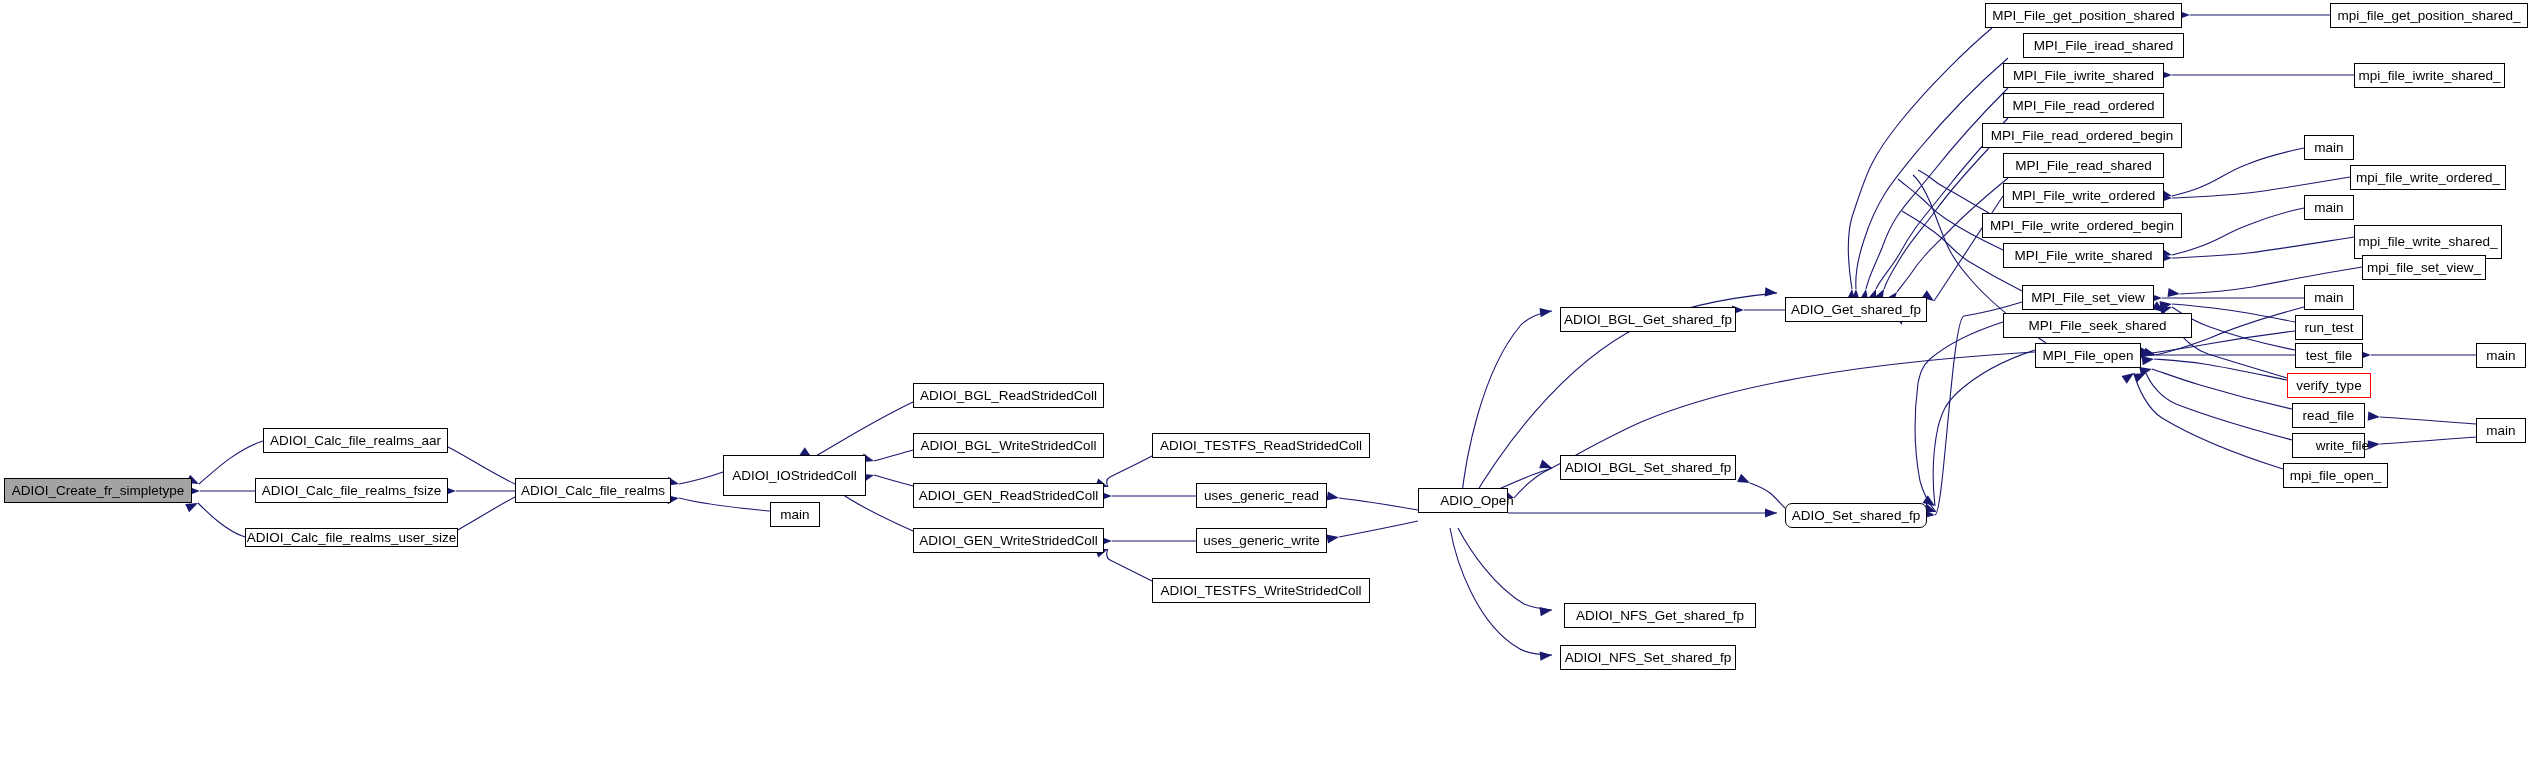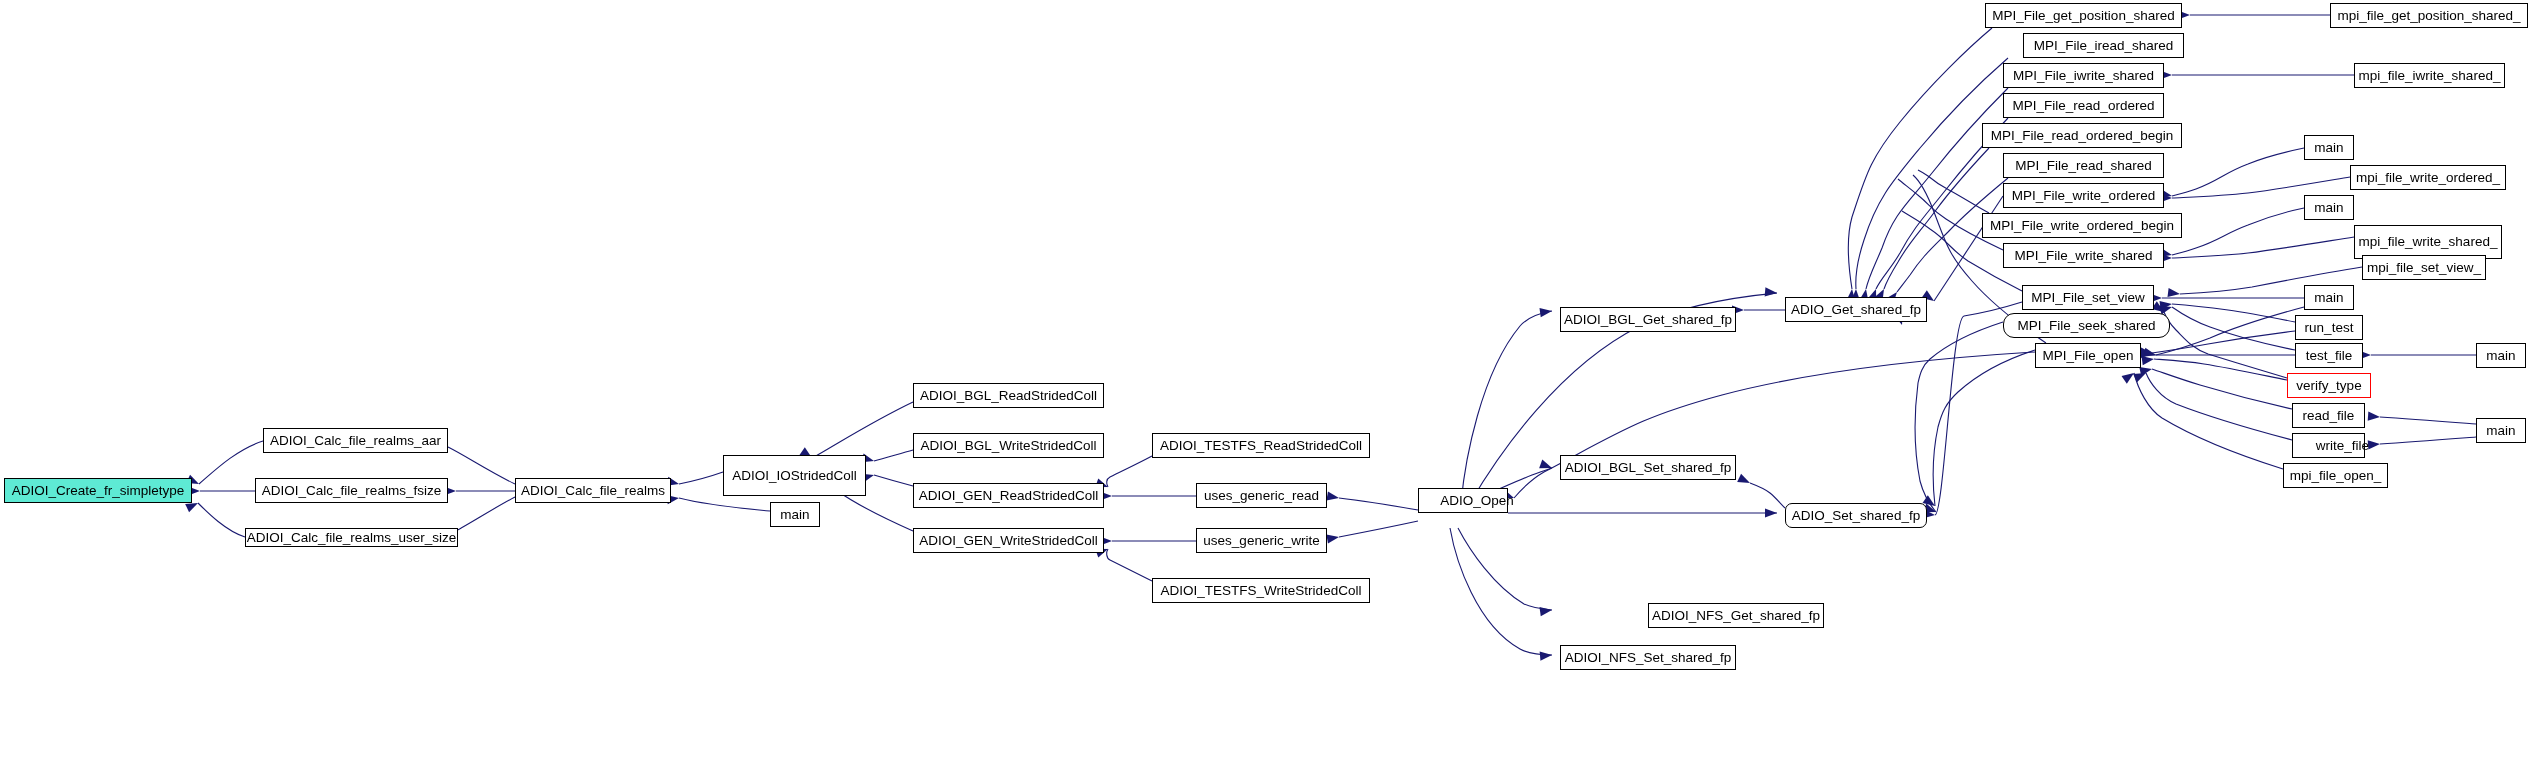--- a/index.html
+++ b/index.html
@@ -136,53 +136,53 @@
       <polygon points="0,0 12,-4.6 12,4.6" fill="#191970" transform="translate(2371,355) rotate(180)"></polygon>
       <polygon points="0,0 12,-4.6 12,4.6" fill="#191970" transform="translate(2154,359) rotate(172)"></polygon>
       <polygon points="0,0 12,-4.6 12,4.6" fill="#191970" transform="translate(2164,312) rotate(215)"></polygon>
       <polygon points="0,0 12,-4.6 12,4.6" fill="#191970" transform="translate(2152,369) rotate(168)"></polygon>
       <polygon points="0,0 12,-4.6 12,4.6" fill="#191970" transform="translate(2146,373) rotate(155)"></polygon>
       <polygon points="0,0 12,-4.6 12,4.6" fill="#191970" transform="translate(2134,373) rotate(145)"></polygon>
       <polygon points="0,0 12,-4.6 12,4.6" fill="#191970" transform="translate(2380,417) rotate(184)"></polygon>
       <polygon points="0,0 12,-4.6 12,4.6" fill="#191970" transform="translate(2380,444) rotate(176)"></polygon>
     </svg>
   <div id="nodes">
-      <div class="node root" style="left: 4px; top: 478px; width: 188px; height: 25px; background: #5eead4;">ADIOI_Create_fr_simpletype</div>
+      <div class="node root" style="left: 4px; top: 478px; width: 188px; height: 25px; background: #a3a3a3;">ADIOI_Create_fr_simpletype</div>
       <div class="node" style="left: 263px; top: 428px; width: 185px; height: 25px;">ADIOI_Calc_file_realms_aar</div>
       <div class="node" style="left: 255px; top: 478px; width: 193px; height: 25px;">ADIOI_Calc_file_realms_fsize</div>
       <div class="node" style="left: 245px; top: 528px; width: 213px; height: 19px;">ADIOI_Calc_file_realms_user_size</div>
       <div class="node" style="left: 515px; top: 478px; width: 156px; height: 25px;">ADIOI_Calc_file_realms</div>
       <div class="node" style="left: 723px; top: 455px; width: 143px; height: 41px;">ADIOI_IOStridedColl</div>
       <div class="node" style="left: 770px; top: 502px; width: 50px; height: 25px;">main</div>
       <div class="node" style="left: 913px; top: 383px; width: 191px; height: 25px;">ADIOI_BGL_ReadStridedColl</div>
       <div class="node" style="left: 913px; top: 433px; width: 191px; height: 25px;">ADIOI_BGL_WriteStridedColl</div>
       <div class="node" style="left: 913px; top: 483px; width: 191px; height: 25px;">ADIOI_GEN_ReadStridedColl</div>
       <div class="node" style="left: 913px; top: 528px; width: 191px; height: 25px;">ADIOI_GEN_WriteStridedColl</div>
       <div class="node" style="left: 1152px; top: 433px; width: 218px; height: 25px;">ADIOI_TESTFS_ReadStridedColl</div>
       <div class="node" style="left: 1196px; top: 483px; width: 131px; height: 25px;">uses_generic_read</div>
       <div class="node" style="left: 1196px; top: 528px; width: 131px; height: 25px;">uses_generic_write</div>
       <div class="node" style="left: 1152px; top: 578px; width: 218px; height: 25px;">ADIOI_TESTFS_WriteStridedColl</div>
       <div class="node" style="left: 1418px; top: 488px; width: 90px; height: 25px; padding-left: 28px;">ADIO_Open</div>
       <div class="node" style="left: 1560px; top: 307px; width: 176px; height: 25px;">ADIOI_BGL_Get_shared_fp</div>
       <div class="node" style="left: 1560px; top: 455px; width: 176px; height: 25px;">ADIOI_BGL_Set_shared_fp</div>
-      <div class="node" style="left: 1648px; top: 603px; width: 176px; height: 25px; text-align: center;">ADIOI_NFS_Get_shared_fp</div>
+      <div class="node" style="left: 1564px; top: 603px; width: 192px; height: 25px; text-align: center;">ADIOI_NFS_Get_shared_fp</div>
       <div class="node" style="left: 1560px; top: 645px; width: 176px; height: 25px;">ADIOI_NFS_Set_shared_fp</div>
       <div class="node" style="left: 1785px; top: 297px; width: 142px; height: 25px;">ADIO_Get_shared_fp</div>
       <div class="node" style="left: 1785px; top: 503px; width: 142px; height: 25px; border-radius: 7px;">ADIO_Set_shared_fp</div>
       <div class="node" style="left: 1985px; top: 3px; width: 197px; height: 25px;">MPI_File_get_position_shared</div>
       <div class="node" style="left: 2003px; top: 33px; width: 161px; height: 25px; margin-left: 20px;">MPI_File_iread_shared</div>
       <div class="node" style="left: 2003px; top: 63px; width: 161px; height: 25px;">MPI_File_iwrite_shared</div>
       <div class="node" style="left: 2003px; top: 93px; width: 161px; height: 25px;">MPI_File_read_ordered</div>
       <div class="node" style="left: 1982px; top: 123px; width: 200px; height: 25px;">MPI_File_read_ordered_begin</div>
       <div class="node" style="left: 2003px; top: 153px; width: 161px; height: 25px;">MPI_File_read_shared</div>
       <div class="node" style="left: 2003px; top: 183px; width: 161px; height: 25px;">MPI_File_write_ordered</div>
       <div class="node" style="left: 1982px; top: 213px; width: 200px; height: 25px;">MPI_File_write_ordered_begin</div>
       <div class="node" style="left: 2003px; top: 243px; width: 161px; height: 25px;">MPI_File_write_shared</div>
       <div class="node" style="left: 2022px; top: 285px; width: 132px; height: 25px;">MPI_File_set_view</div>
-      <div class="node" style="left: 2003px; top: 313px; width: 167px; height: 25px; border-radius: 11px;">MPI_File_seek_shared</div>
+      <div class="node" style="left: 2003px; top: 313px; width: 189px; height: 25px;">MPI_File_seek_shared</div>
       <div class="node" style="left: 2035px; top: 343px; width: 106px; height: 25px;">MPI_File_open</div>
       <div class="node" style="left: 2330px; top: 3px; width: 198px; height: 25px;">mpi_file_get_position_shared_</div>
       <div class="node" style="left: 2354px; top: 63px; width: 151px; height: 25px;">mpi_file_iwrite_shared_</div>
       <div class="node" style="left: 2304px; top: 135px; width: 50px; height: 25px;">main</div>
       <div class="node" style="left: 2350px; top: 165px; width: 156px; height: 25px;">mpi_file_write_ordered_</div>
       <div class="node" style="left: 2304px; top: 195px; width: 50px; height: 25px;">main</div>
       <div class="node" style="left: 2354px; top: 225px; width: 148px; height: 34px;">mpi_file_write_shared_</div>
       <div class="node" style="left: 2362px; top: 255px; width: 124px; height: 25px;">mpi_file_set_view_</div>
       <div class="node" style="left: 2304px; top: 285px; width: 50px; height: 25px;">main</div>
       <div class="node" style="left: 2295px; top: 315px; width: 68px; height: 25px;">run_test</div>

